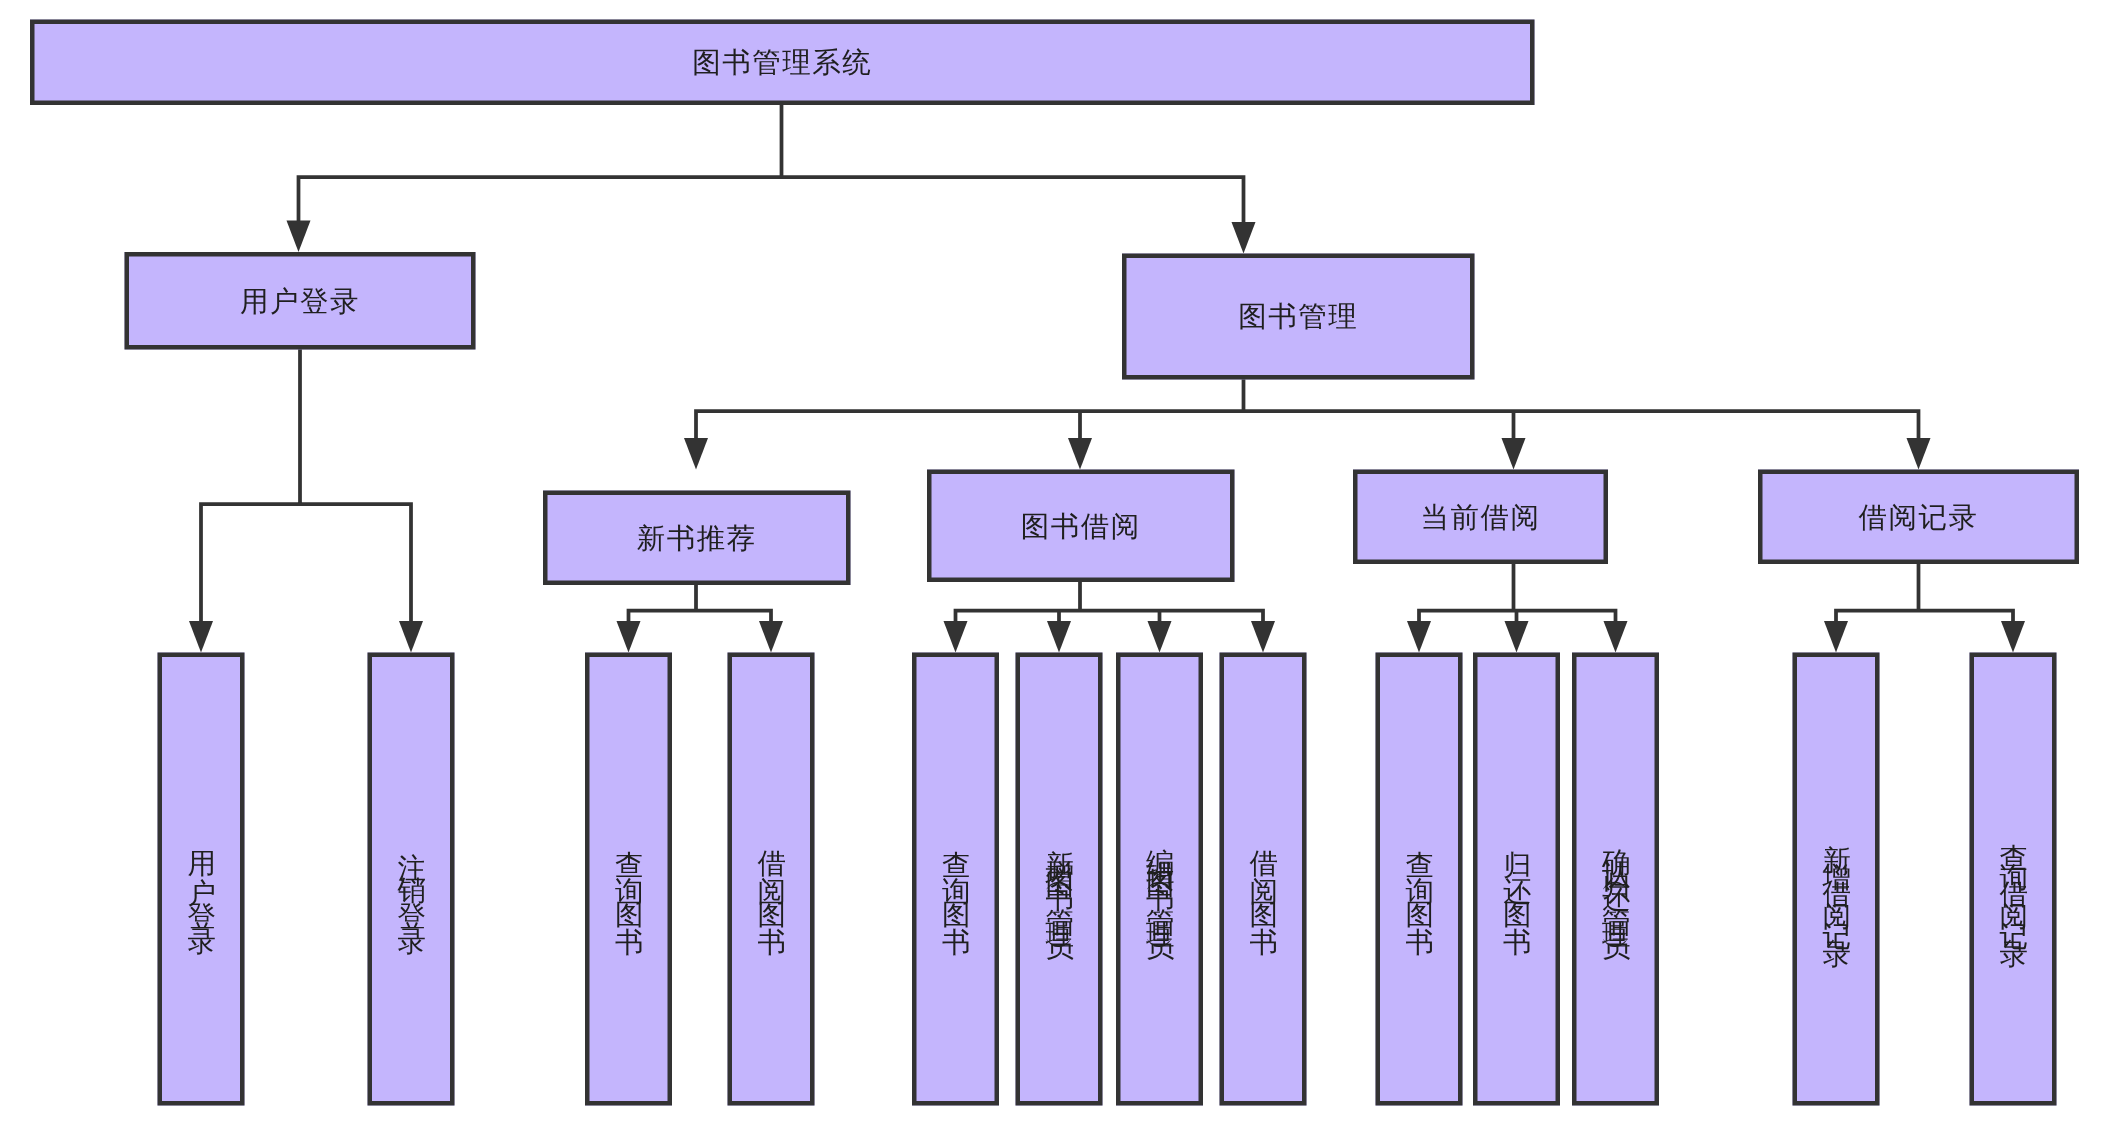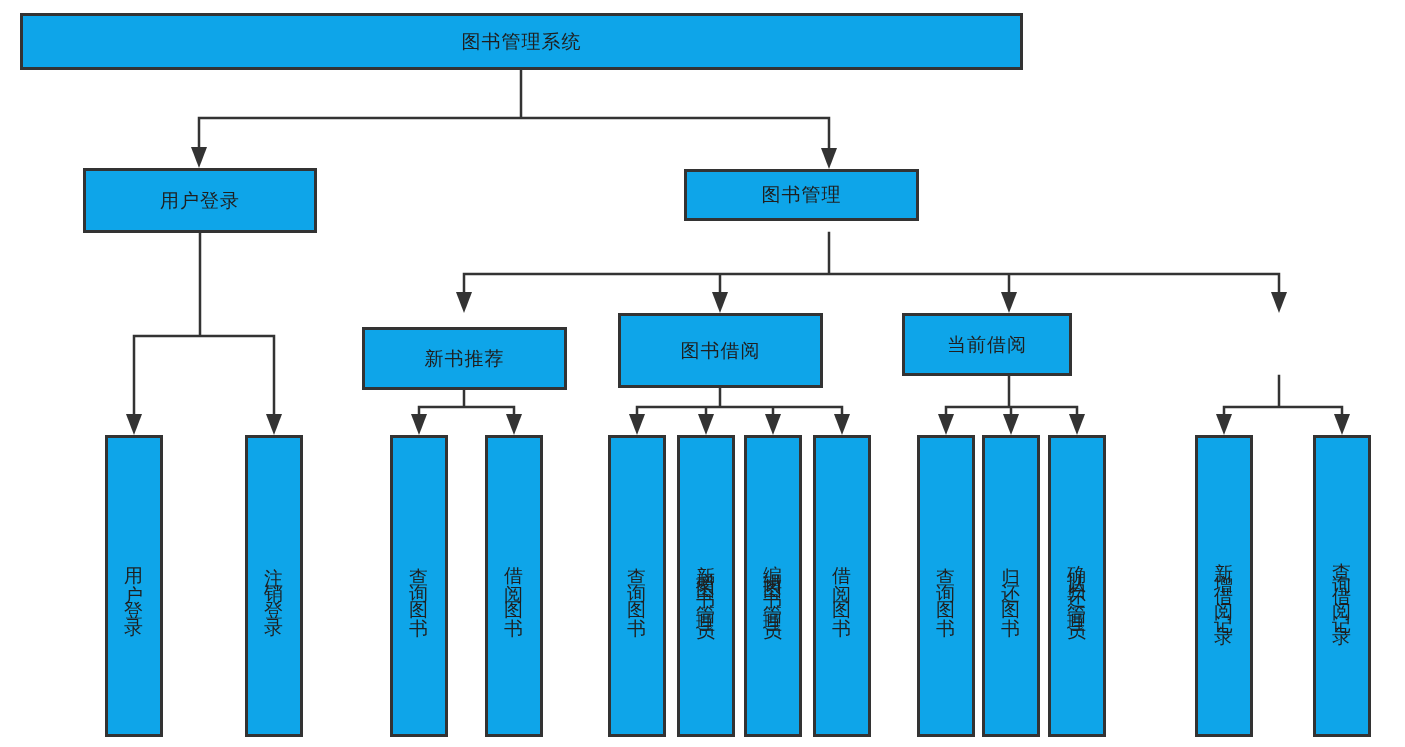--- a/index.html
+++ b/index.html
@@ -5,21 +5,21 @@
   html,body{margin:0;padding:0;background:#fff;}
   .stage{
     position:relative;width:1405px;height:747px;overflow:hidden;
     background:var(--background,#ffffff);
     font-family:"Liberation Sans","DejaVu Sans",sans-serif;
     color:var(--text,#1f1f1f);
   }
   svg.wires{position:absolute;left:0;top:0;z-index:1;color:var(--line,#333333);}
   .node{
     position:absolute;box-sizing:border-box;z-index:2;
-    background:#0ea5e9;border:3px solid var(--line,#333333);
+    background:#c4b5fd;border:3px solid var(--line,#333333);
     display:flex;align-items:center;justify-content:center;
     font-size:19px;letter-spacing:1px;white-space:nowrap;
   }
   .leaf{top:435px;width:58px;height:302px;}
   .vtext{
     writing-mode:vertical-rl;text-orientation:mixed;
     line-height:1;white-space:nowrap;letter-spacing:13px;
   }
   .ls4{letter-spacing:17px;}
   .ls6{letter-spacing:13px;}
@@ -64,25 +64,26 @@
       <polygon points="1003,414 1019,414 1011,435"></polygon>
       <polygon points="1069,414 1085,414 1077,435"></polygon>
       <polygon points="1216,414 1232,414 1224,435"></polygon>
       <polygon points="1334,414 1350,414 1342,435"></polygon>
     </g>
   </svg>
 
   <div class="node" style="left:20px;top:13px;width:1003px;height:57px">图书管理系统</div>
 
   <div class="node" style="left:83px;top:168px;width:234px;height:65px">用户登录</div>
-  <div class="node" style="left:684px;top:169px;width:235px;height:52px">图书管理</div>
+  <div class="node" style="left:748px;top:169px;width:235px;height:84px">图书管理</div>
 
   <div class="node" style="left:362px;top:327px;width:205px;height:63px">新书推荐</div>
   <div class="node" style="left:618px;top:313px;width:205px;height:75px">图书借阅</div>
   <div class="node" style="left:902px;top:313px;width:170px;height:63px">当前借阅</div>
+  <div class="node" style="left:1172px;top:313px;width:214px;height:63px">借阅记录</div>
 
   <div class="node leaf" style="left:105px">
     <span class="vtext ls4">用户登录</span>
   </div>
   <div class="node leaf" style="left:245px">
     <span class="vtext ls4">注销登录</span>
   </div>
 
   <div class="node leaf" style="left:390px">
     <span class="vtext ls4">查询图书</span>

